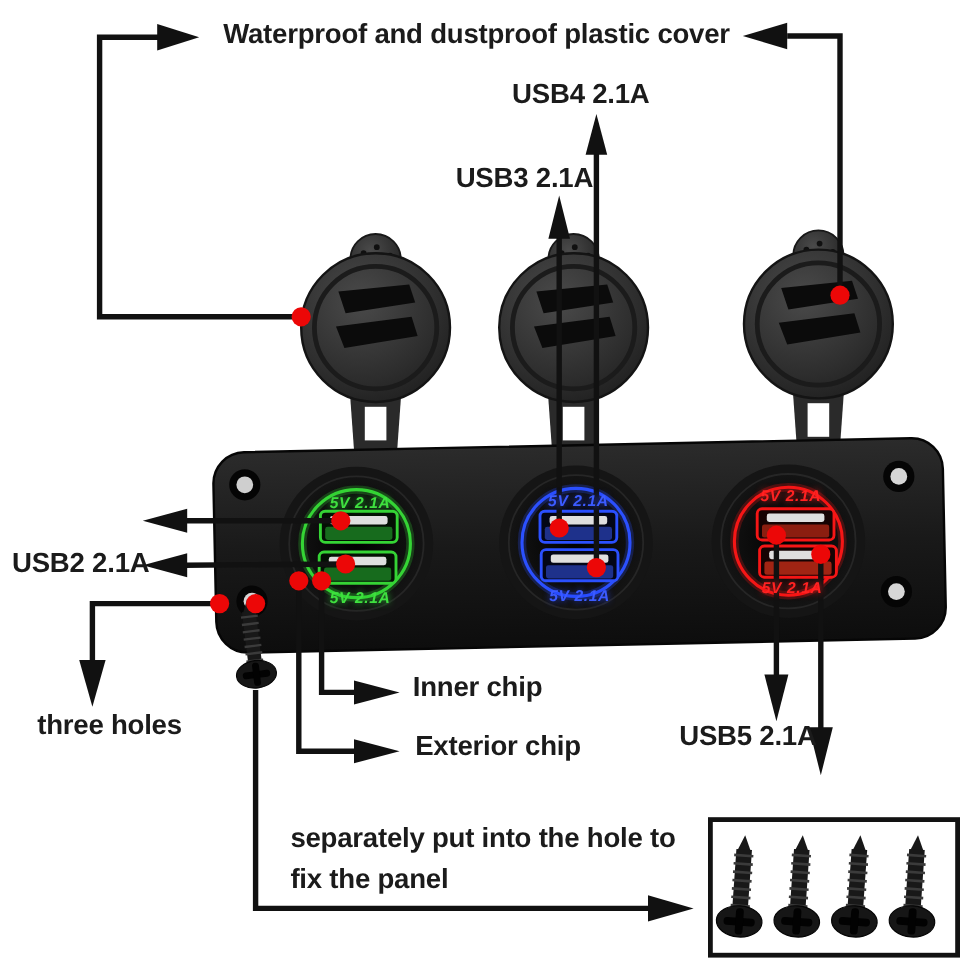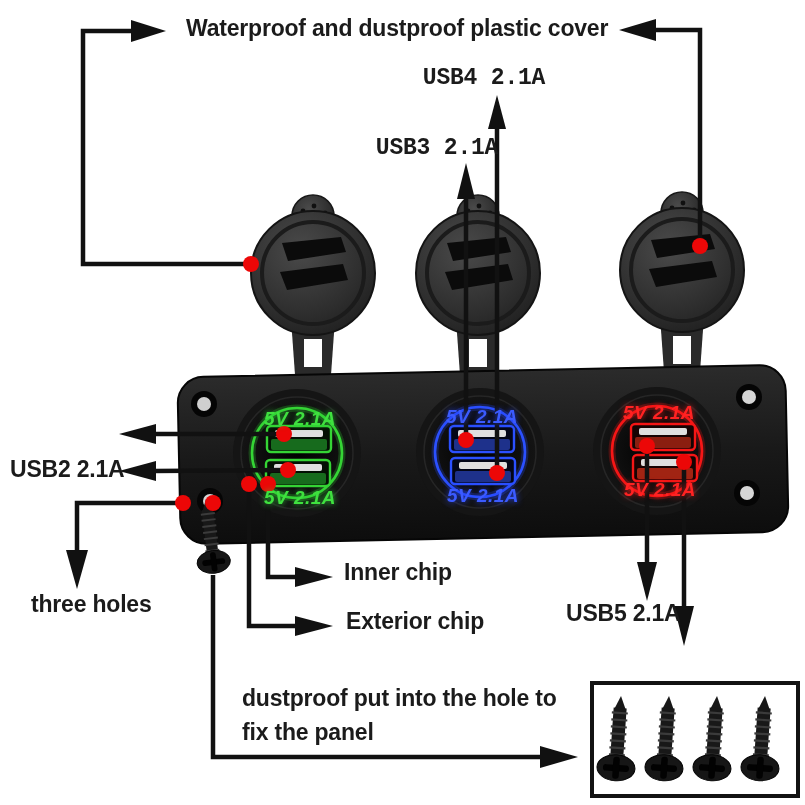--- a/index.html
+++ b/index.html
@@ -1,22 +1,22 @@
 <!DOCTYPE html>
 <html><head>
 <meta charset="utf-8">
 <style>
   html,body{margin:0;padding:0;background:#fff;}
   .stage{position:relative;width:805px;height:805px;background:#ffffff;overflow:hidden;
          font-family:"Liberation Sans",sans-serif;padding-left:20px;}
   .stage svg{position:absolute;left:0;top:0;}
   .label{position:absolute;font-size:23px;font-weight:600;color:#1b1b1b;
          white-space:nowrap;letter-spacing:-0.2px;line-height:1.1;}
-  .centered{transform:translateX(-50%);font-family:Liberation Mono, monospace;}
-  .rating{position:absolute;transform:translate(-50%,-50%);font-size:19px;
+  .centered{transform:translateX(-50%);}
+  .rating{position:absolute;transform:translate(-50%,-50%);font-size:13px;
           font-style:italic;font-weight:700;white-space:nowrap;letter-spacing:.5px;}
   .rating.green{color:#3fe03f;text-shadow:0 0 6px rgba(48,220,60,.9);}
   .rating.blue{color:#3b5bff;text-shadow:0 0 6px rgba(40,70,255,.9);}
   .rating.red{color:#ff2222;text-shadow:0 0 6px rgba(255,30,30,.9);}
 </style>
 </head>
 <body>
 
 <div class="stage">
 
@@ -198,21 +198,21 @@
   </g>
 </svg>
 
   <div class="label" style="left:186px;top:16px">Waterproof and dustproof plastic cover</div>
   <div class="label centered" style="left:484px;top:66px">USB4 2.1A</div>
   <div class="label centered" style="left:437px;top:136px">USB3 2.1A</div>
   <div class="label" style="left:10px;top:457px">USB2 2.1A</div>
   <div class="label" style="left:31px;top:592px">three holes</div>
   <div class="label" style="left:344px;top:560px">Inner chip</div>
   <div class="label" style="left:346px;top:609px">Exterior chip</div>
-  <div class="label" style="left:242px;top:686px">dustproof put into the hole to</div>
+  <div class="label" style="left:242px;top:686px">separately put into the hole to</div>
   <div class="label" style="left:242px;top:720px">fix the panel</div>
   <div class="label" style="left:566px;top:601px">USB5 2.1A</div>
 
   <div class="rating green" style="left:300px;top:419px">5V 2.1A</div>
   <div class="rating green" style="left:300px;top:498px">5V 2.1A</div>
   <div class="rating blue" style="left:482px;top:417px">5V 2.1A</div>
   <div class="rating blue" style="left:483px;top:496px">5V 2.1A</div>
   <div class="rating red" style="left:659px;top:413px">5V 2.1A</div>
   <div class="rating red" style="left:660px;top:490px">5V 2.1A</div>
 </div>

